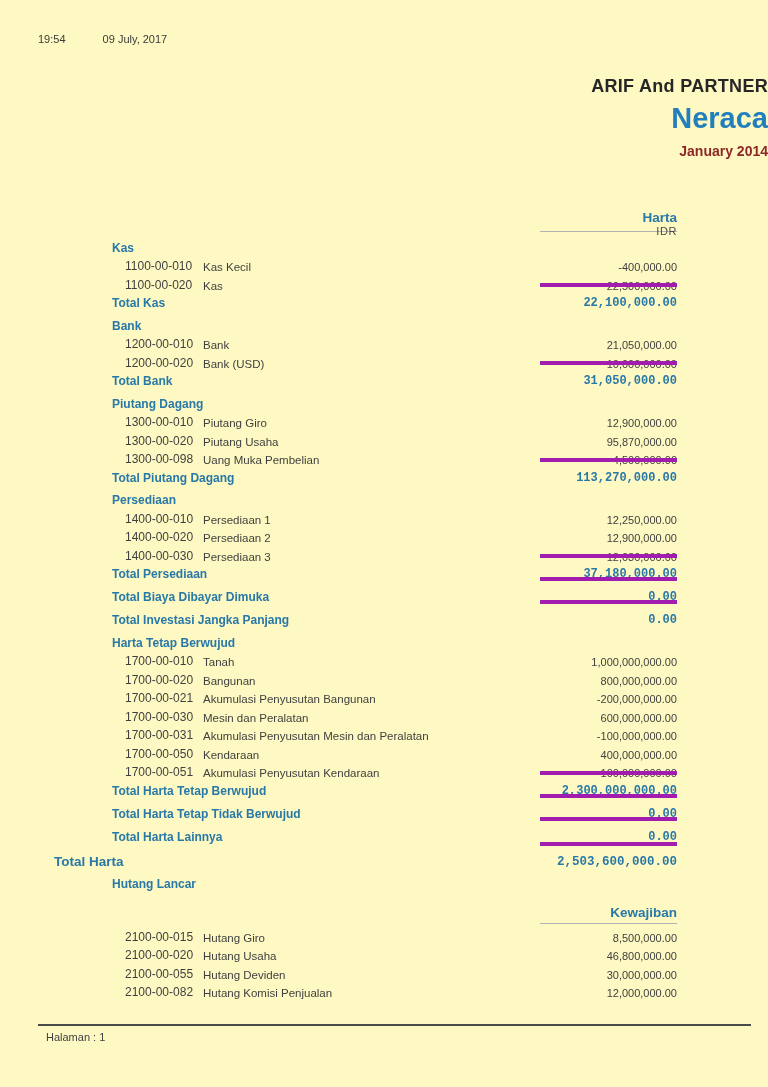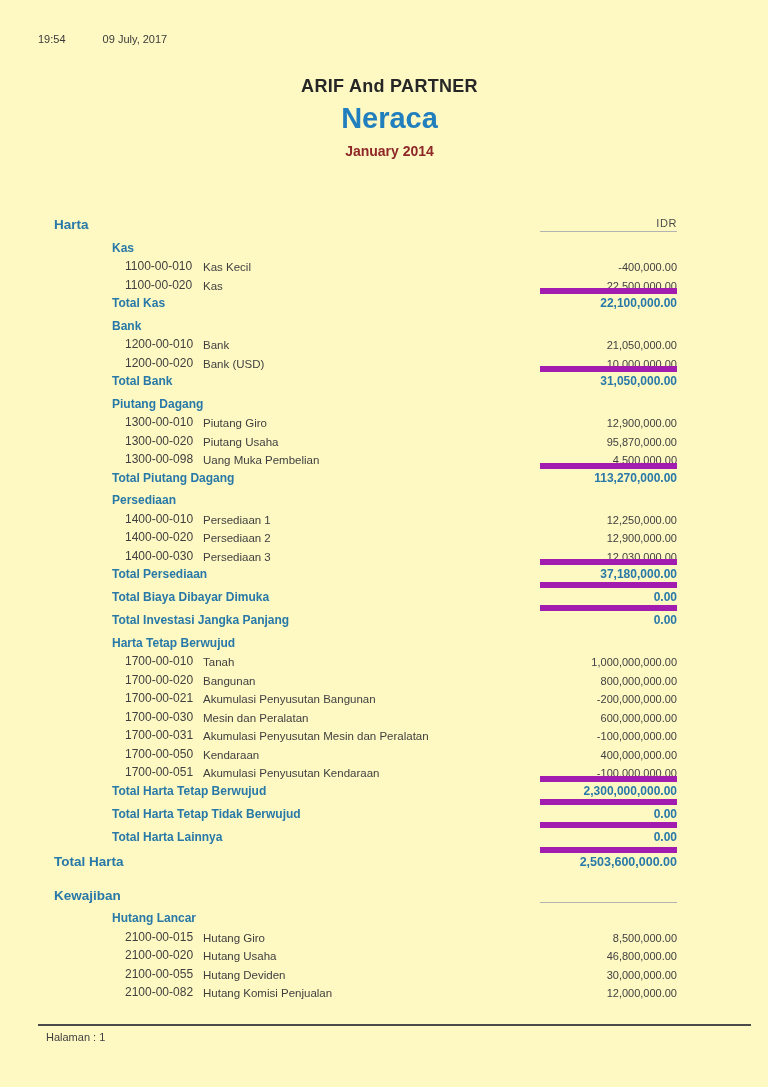--- a/index.html
+++ b/index.html
@@ -4,46 +4,46 @@
 <style>
   html,body{margin:0;padding:0;background:#ffffff;}
   .page{position:relative;width:768px;height:1087px;background:#fef9c3;overflow:hidden;
         font-family:"Liberation Sans",sans-serif;color:#3f3f3f;}
 
   
   .meta{position:absolute;top:33px;left:38px;font-size:11px;color:#3a3a3a;}
   .meta .date{margin-left:34px;}
 
   
-  .titles{position:absolute;top:76px;left:11px;right:0;text-align:center;}
+  .titles{position:absolute;top:76px;left:11px;right:0;text-align:right;}
   .company{font-size:18px;font-weight:bold;color:#262626;letter-spacing:.3px;}
   .report-name{font-size:29px;font-weight:bold;color:#217fbd;margin-top:5px;}
   .period{font-size:14px;font-weight:bold;color:#8e2727;margin-top:8px;}
 
   
   .report{position:absolute;top:210px;left:38px;width:639px;}
   .row{display:flex;align-items:flex-end;height:18.5px;}
-  .row.root{height:22px;}
+  .row.root{height:22px;flex-direction:column;}
   .row.root:not(:first-child){margin-top:14px;height:20px;}
   .row.group{margin-top:4px;}
   .row.standalone{margin-top:4.5px;align-items:flex-end;}
   .row.grand{height:20px;margin-top:5px;}
 
   .lbl-root{font-size:13.5px;font-weight:bold;color:#2878a8;padding-left:16px;}
   .lbl-group{font-size:12px;font-weight:bold;color:#2878a8;padding-left:74px;}
   .lbl-total{font-size:12px;font-weight:bold;color:#2878a8;padding-left:74px;white-space:nowrap;}
   .grand .lbl-total{font-size:13.5px;padding-left:16px;}
 
   .code{font-size:12px;color:#3f3f3f;margin-left:87px;width:78px;white-space:nowrap;}
   .name{font-size:11.5px;color:#3f3f3f;white-space:nowrap;}
 
   .amt{margin-left:auto;width:137px;text-align:right;font-size:11px;color:#3f3f3f;white-space:nowrap;}
   .amt-total{color:#2878a8;font-weight:bold;font-size:12px;}
   .grand .amt-total{font-size:12.5px;}
-  .ruled{border-top:6px solid #a21caf;padding-top:2px;}
+  .ruled{border-top:4px solid #a21caf;padding-top:9px;font-family:Liberation Mono, monospace;}
 
   .right-cell{margin-left:auto;width:137px;text-align:right;font-size:11px;color:#4a4a4a;
               letter-spacing:.6px;border-bottom:1px solid #b3b3b3;padding-bottom:2px;min-height:1px;}
 
   
   .footer-line{position:absolute;top:1024px;left:38px;width:713px;border-top:2px solid #4a4a4a;}
   .footer{position:absolute;top:1031px;left:46px;font-size:11px;color:#3f3f3f;}
 </style>
 </head>
 <body>
@@ -199,27 +199,27 @@
         <span class="amt amt-total ruled">0.00</span>
       </div>
       <div class="row total standalone">
         <span class="lbl-total">Total Harta Lainnya</span>
         <span class="amt amt-total ruled">0.00</span>
       </div>
       <div class="row grand">
         <span class="lbl-total">Total Harta</span>
         <span class="amt amt-total ruled">2,503,600,000.00</span>
       </div>
+      <div class="row group">
+        <span class="lbl-group">Hutang Lancar</span>
+      </div>
       <div class="row root">
         <span class="lbl-root">Kewajiban</span>
         <span class="right-cell"></span>
       </div>
-      <div class="row group">
-        <span class="lbl-group">Hutang Lancar</span>
-      </div>
       <div class="row detail">
         <span class="code">2100-00-015</span>
         <span class="name">Hutang Giro</span>
         <span class="amt">8,500,000.00</span>
       </div>
       <div class="row detail">
         <span class="code">2100-00-020</span>
         <span class="name">Hutang Usaha</span>
         <span class="amt">46,800,000.00</span>
       </div>

